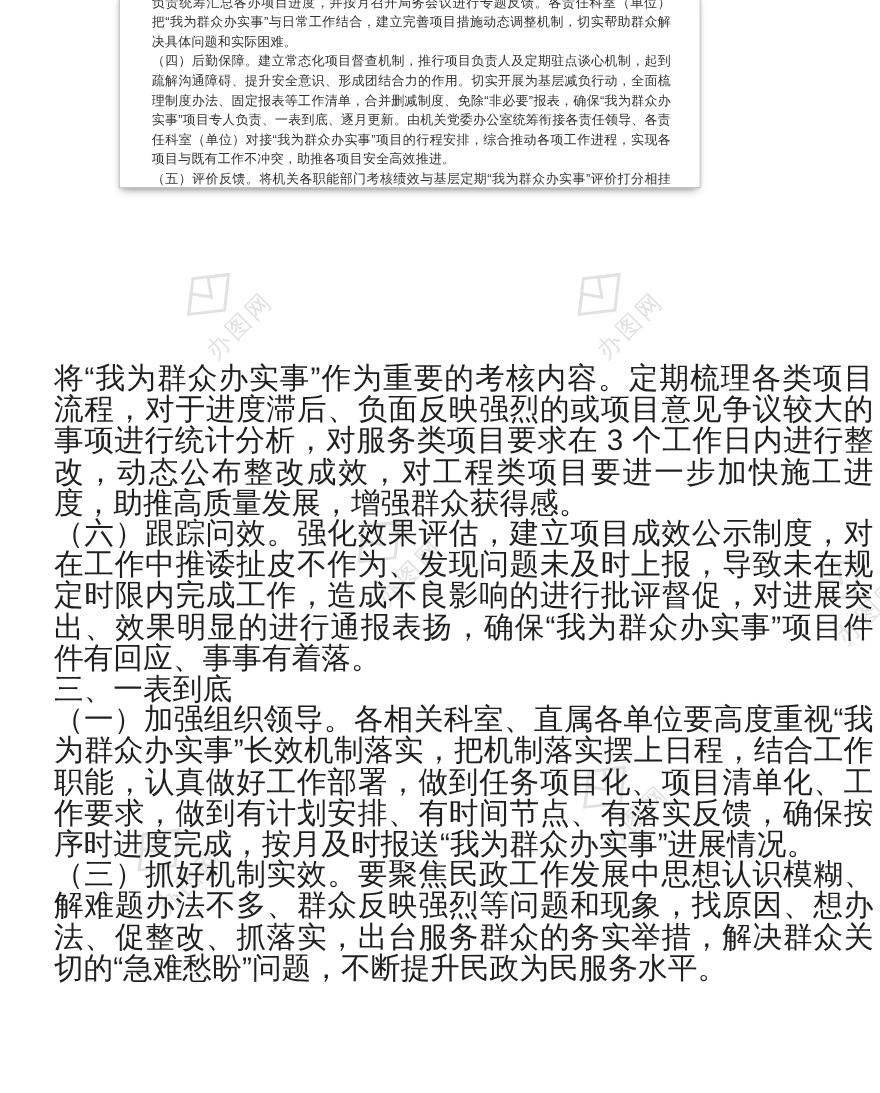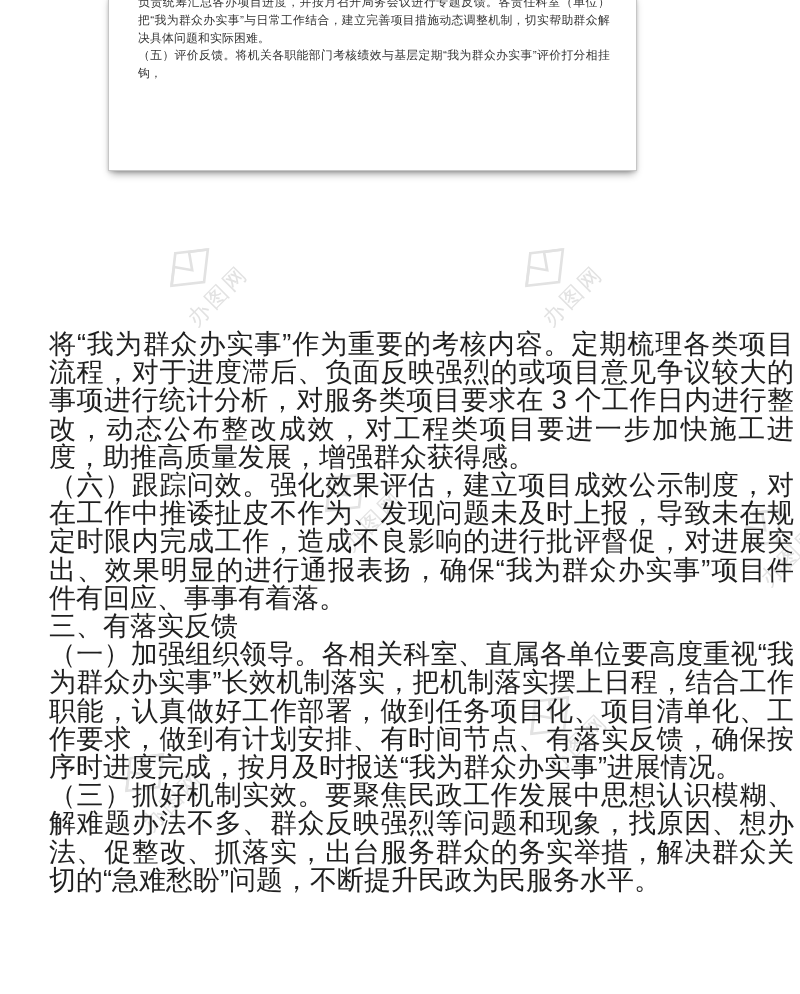--- a/index.html
+++ b/index.html
@@ -118,23 +118,24 @@
   <svg width="58" height="46" viewBox="0 0 64 52">
     <path d="M32 3 L61 26 L32 49 L3 26 Z" fill="none" stroke="currentColor" stroke-width="3"></path>
     <path d="M3 26 L20 13 L32 30 L44 13 L61 26" fill="none" stroke="currentColor" stroke-width="3"></path>
   </svg>
   <span class="wm-label">办图网</span>
 </div>
 
 <div class="page-card">
   <div class="pg-text">
     <p>负责统筹汇总各办项目进度，并按月召开局务会议进行专题反馈。各责任科室（单位）把“我为群众办实事”与日常工作结合，建立完善项目措施动态调整机制，切实帮助群众解决具体问题和实际困难。</p>
+    <p>（四）后勤保障。建立常态化项目督查机制，推行项目负责人及定期驻点谈心机制，起到疏解沟通障碍、提升安全意识、形成团结合力的作用。切实开展为基层减负行动，全面梳理制度办法、固定报表等工作清单，合并删减制度、免除“非必要”报表，确保“我为群众办实事”项目专人负责、一表到底、逐月更新。由机关党委办公室统筹衔接各责任领导、各责任科室（单位）对接“我为群众办实事”项目的行程安排，综合推动各项工作进程，实现各项目与既有工作不冲突，助推各项目安全高效推进。</p>
     <p>（五）评价反馈。将机关各职能部门考核绩效与基层定期“我为群众办实事”评价打分相挂钩，</p>
   </div>
 </div>
 
 <div class="main-text">
   <p>将“我为群众办实事”作为重要的考核内容。定期梳理各类项目流程，对于进度滞后、负面反映强烈的或项目意见争议较大的事项进行统计分析，对服务类项目要求在 3 个工作日内进行整改，动态公布整改成效，对工程类项目要进一步加快施工进度，助推高质量发展，增强群众获得感。</p>
   <p>（六）跟踪问效。强化效果评估，建立项目成效公示制度，对在工作中推诿扯皮不作为、发现问题未及时上报，导致未在规定时限内完成工作，造成不良影响的进行批评督促，对进展突出、效果明显的进行通报表扬，确保“我为群众办实事”项目件件有回应、事事有着落。</p>
-  <p>三、有落实反馈</p>
+  <p>三、一表到底</p>
   <p>（一）加强组织领导。各相关科室、直属各单位要高度重视“我为群众办实事”长效机制落实，把机制落实摆上日程，结合工作职能，认真做好工作部署，做到任务项目化、项目清单化、工作要求，做到有计划安排、有时间节点、有落实反馈，确保按序时进度完成，按月及时报送“我为群众办实事”进展情况。</p>
   <p>（三）抓好机制实效。要聚焦民政工作发展中思想认识模糊、解难题办法不多、群众反映强烈等问题和现象，找原因、想办法、促整改、抓落实，出台服务群众的务实举措，解决群众关切的“急难愁盼”问题，不断提升民政为民服务水平。</p>
 </div>
 
 </body></html>

